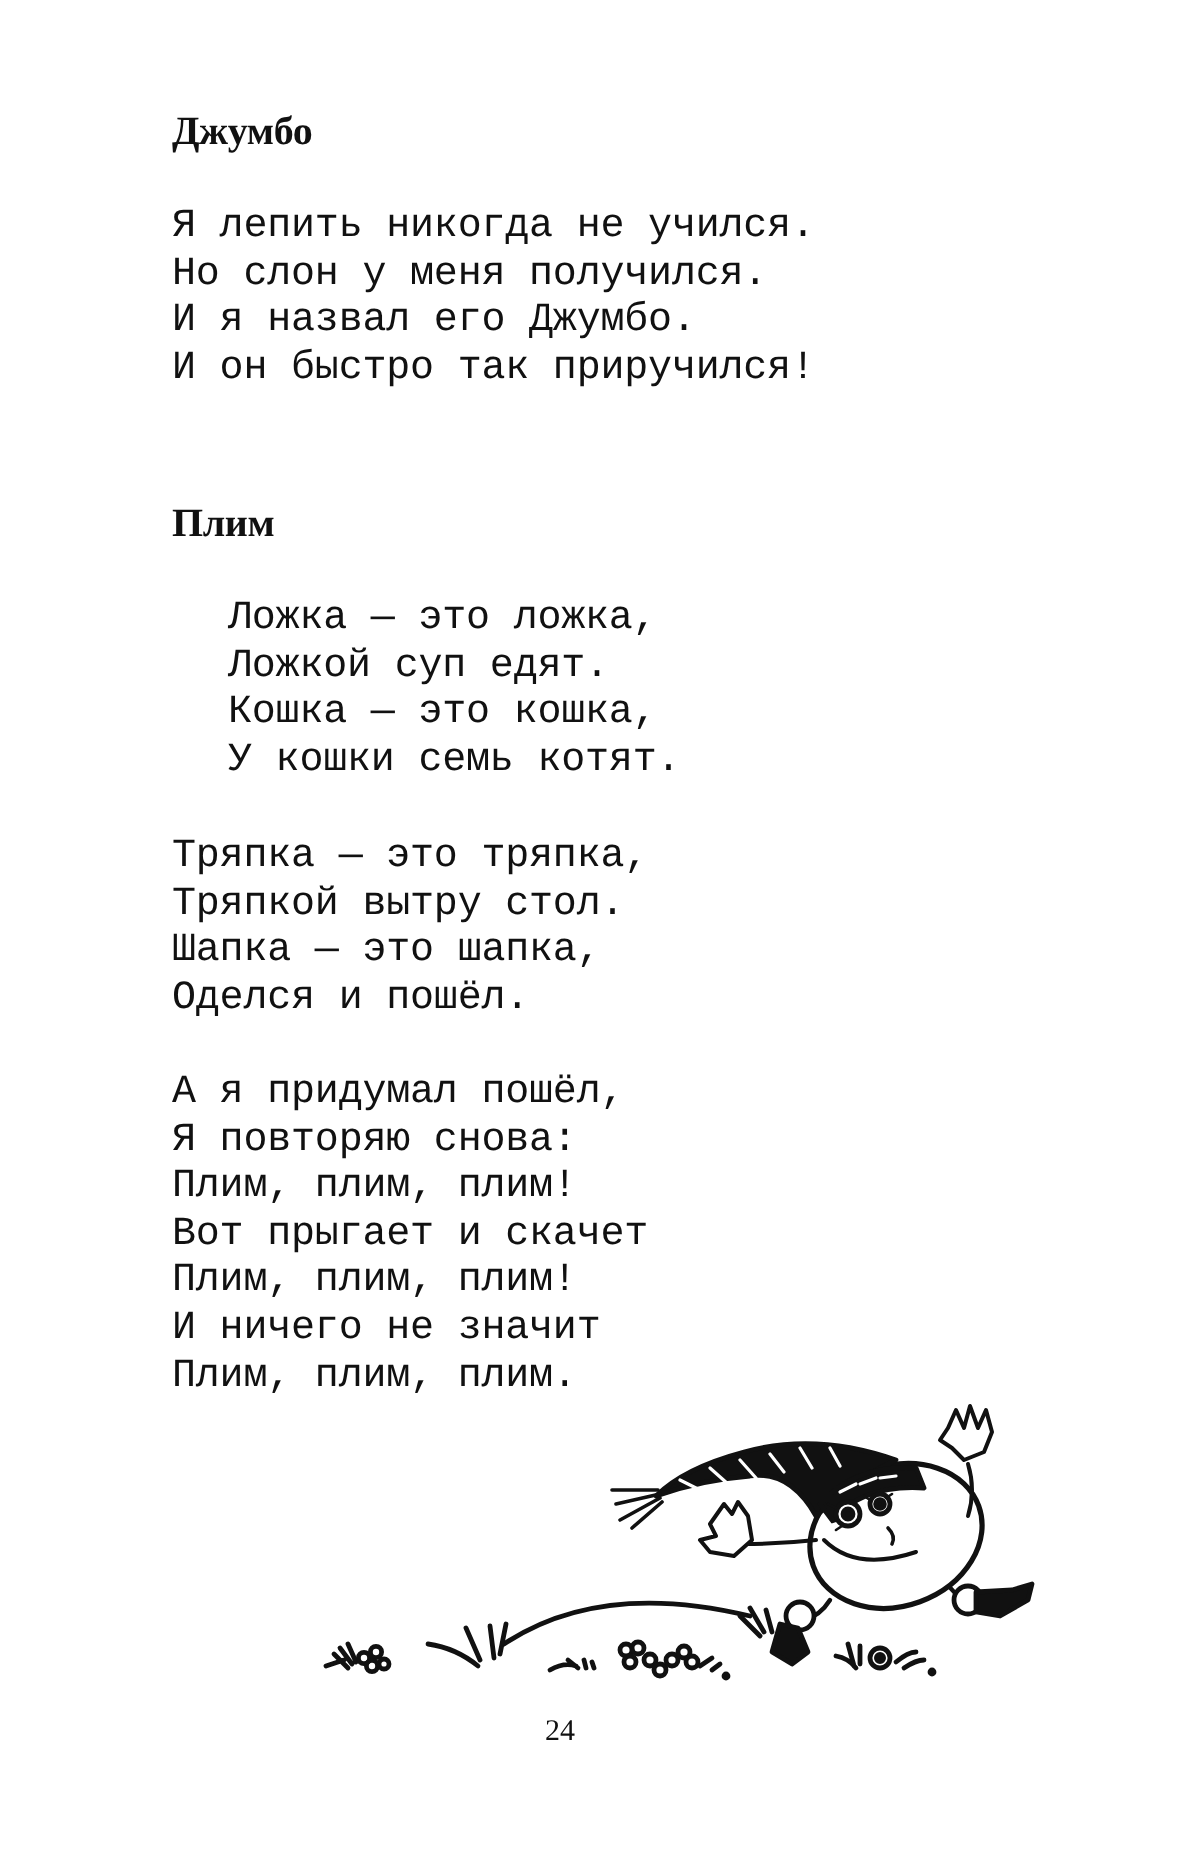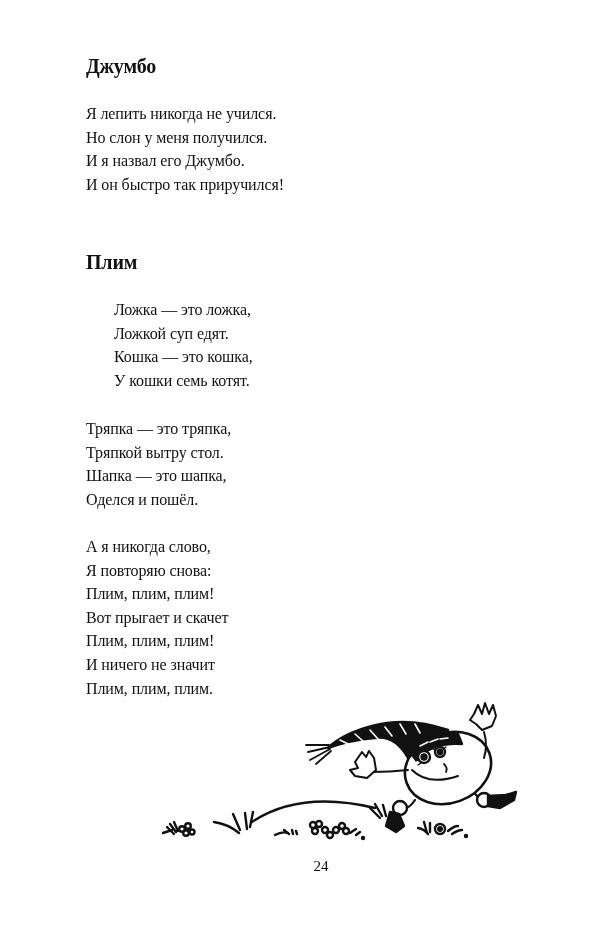--- a/index.html
+++ b/index.html
@@ -30,35 +30,35 @@
       letter-spacing: -0.2px;
     }
     .stanza {
       position: absolute;
       left: 86px;
       margin: 0;
       padding: 0;
       list-style: none;
     }
     .line {
-      font-size: 16px;
+      font-size: 20px;
       line-height: 23.6px;
       height: 23.6px;
       white-space: nowrap;
       letter-spacing: -0.1px;
+      font-family: Liberation Mono, monospace;
     }
     .page-number {
       position: absolute;
       left: 0;
       width: 560px;
       text-align: center;
       top: 857px;
       font-size: 15px;
       line-height: 18px;
-      padding-left: 41px;
     }
     .illustration {
       position: absolute;
       left: 150px;
       top: 690px;
       width: 380px;
       height: 160px;
     }
   </style>
 </head>
@@ -81,21 +81,21 @@
     <li class="line">Кошка — это кошка,</li>
     <li class="line">У кошки семь котят.</li>
   </ul>
   <ul class="stanza" style="top:417px;">
     <li class="line">Тряпка — это тряпка,</li>
     <li class="line">Тряпкой вытру стол.</li>
     <li class="line">Шапка — это шапка,</li>
     <li class="line">Оделся и пошёл.</li>
   </ul>
   <ul class="stanza" style="top:535px;">
-    <li class="line">А я никогда слово,</li>
+    <li class="line">А я придумал пошёл,</li>
     <li class="line">Я повторяю снова:</li>
     <li class="line">Плим, плим, плим!</li>
     <li class="line">Вот прыгает и скачет</li>
     <li class="line">Плим, плим, плим!</li>
     <li class="line">И ничего не значит</li>
     <li class="line">Плим, плим, плим.</li>
   </ul>
 
   <svg class="illustration" viewBox="150 690 380 160" fill="none" stroke="#111" stroke-width="2.4" stroke-linecap="round" stroke-linejoin="round">
 

